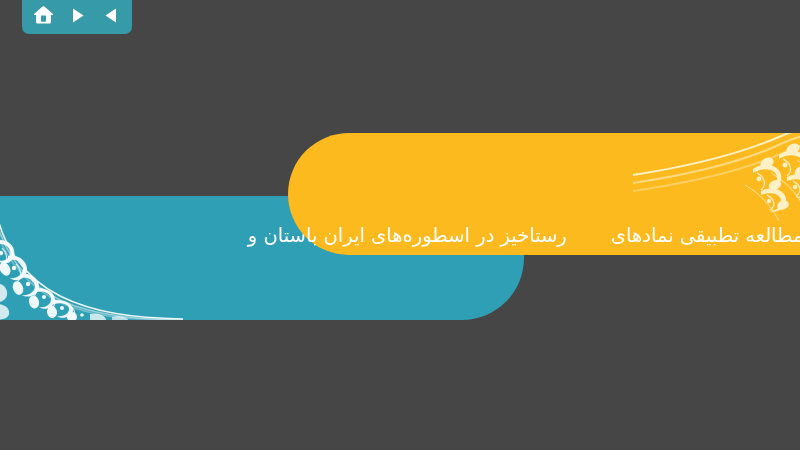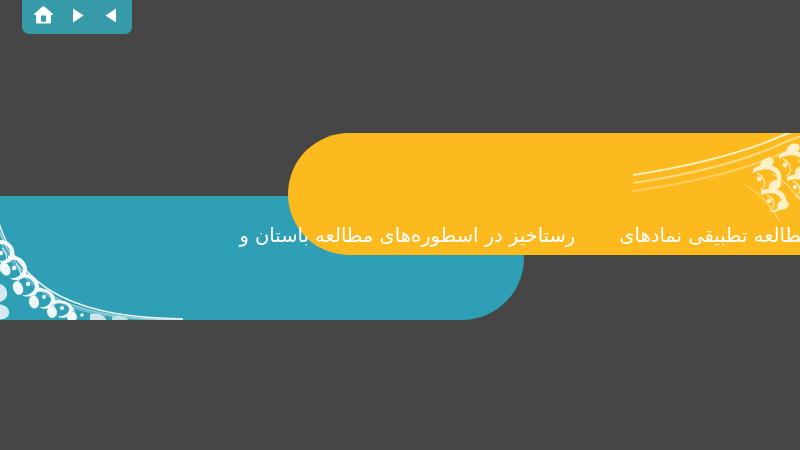--- a/index.html
+++ b/index.html
@@ -262,16 +262,16 @@
         <path d="M112,52 C126,60 138,72 146,88"></path>
         <path d="M138,40 C152,48 164,60 172,76"></path>
         <path d="M164,27 C178,35 190,47 198,63"></path>
         <path d="M190,14 C204,22 212,34 215,46"></path>
       </g>
     </svg>
   </div>
 
   <div class="title-block">
     <div class="title-line">کامل مطالعه تطبیقی نمادهای</div>
-    <div class="title-line">رستاخیز در اسطوره‌های مطالعه باستان و</div>
+    <div class="title-line">رستاخیز در اسطوره‌های ایران باستان و</div>
   </div>
 
 </div>
 
 </body></html>

